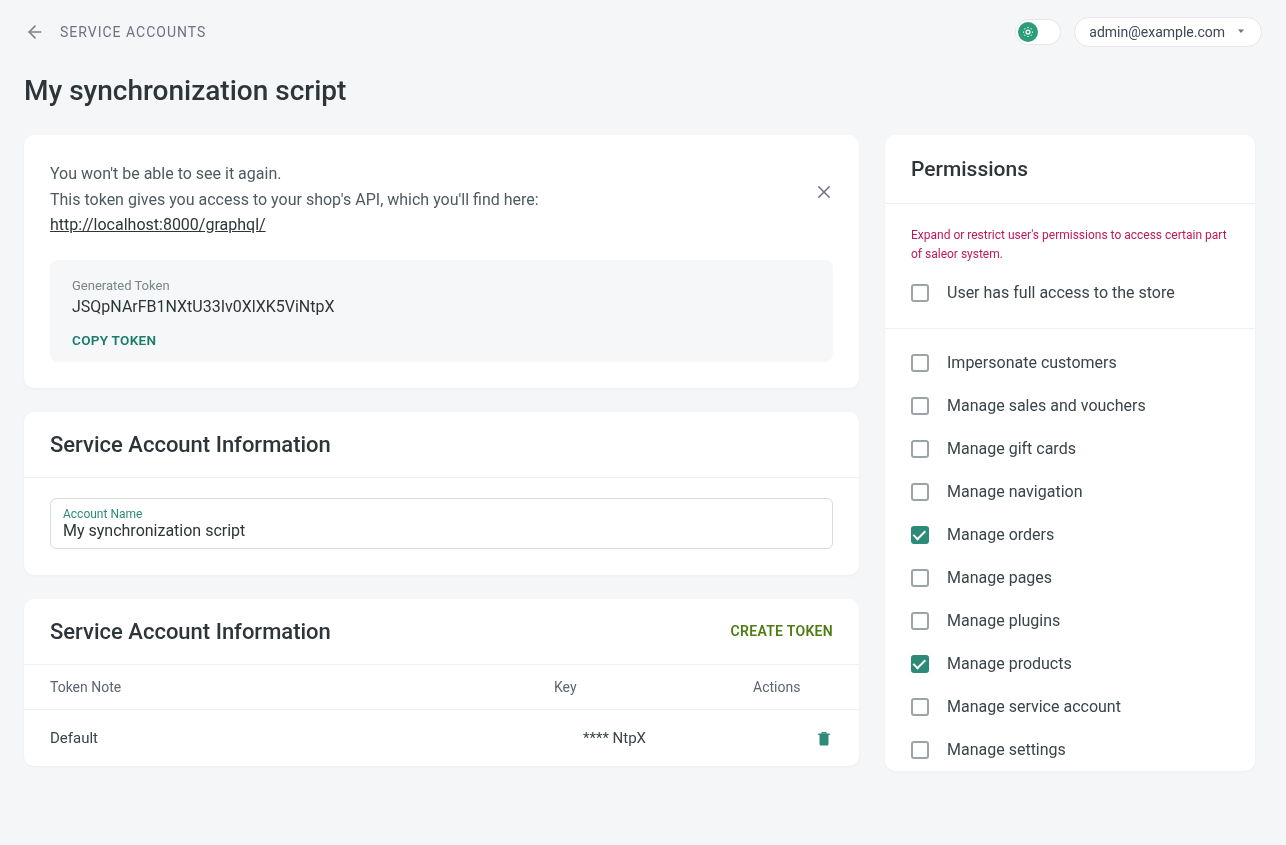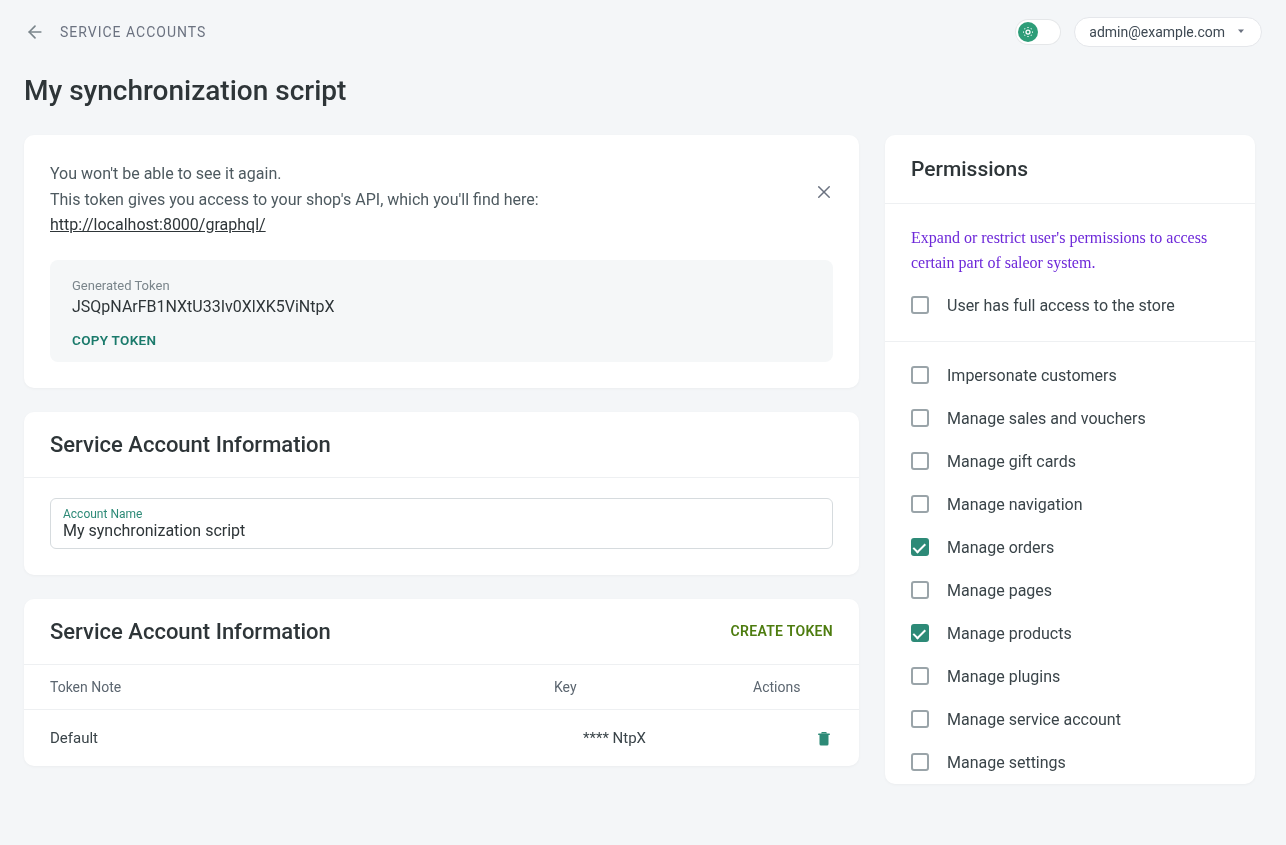--- a/index.html
+++ b/index.html
@@ -70,21 +70,21 @@
   }
   .col-note { flex: 1 1 auto; }
   .col-key { width: 170px; }
   .col-actions { width: 80px; text-align:left; }
   .table-row { display:flex; padding:18px 26px; align-items:center; font-size:15px; color:#3a4449; }
   .trash-btn { cursor:pointer; width: 80px; display:flex; justify-content:flex-end; }
   .trash-btn svg { width:18px; height:20px; }
 
   .perm-head { padding:22px 26px; border-bottom:1px solid #eef0f2; }
   .perm-head h2 { font-size:21px; font-weight:500; color:#2e3538; }
-  .perm-desc { padding: 22px 26px 8px 26px; color:#6d28d9; font-size:16px; line-height:1.55;font-family:Liberation Serif, serif; }
+  .perm-desc { padding: 22px 26px 8px 26px; color:#be185d; font-size:12px; line-height:1.55; }
   .perm-item { display:flex; align-items:center; gap:18px; padding:12px 26px; cursor:pointer; }
   .perm-full { padding-bottom: 22px; text-align: center; }
   .perm-divider { height:1px; background:#eef0f2; margin: 4px 0 12px 0; }
   .perm-label { font-size:16px; color:#3a4449; }
   .cb {
     width:18px; height:18px; border:2px solid #9aa4a9; border-radius:3px; display:flex;
     align-items:center; justify-content:center; flex-shrink:0;
   }
   .cb.checked { background:#2d8a77; border-color:#2d8a77; }
   .cb.checked::after {
@@ -228,29 +228,29 @@
             </div>
             <div class="perm-item">
               <div class="cb checked"></div>
               <span class="perm-label">Manage orders</span>
             </div>
             <div class="perm-item">
               <div class="cb"></div>
               <span class="perm-label">Manage pages</span>
             </div>
             <div class="perm-item">
+              <div class="cb"></div>
+              <span class="perm-label">Manage plugins</span>
+            </div>
+            <div class="perm-item">
               <div class="cb checked"></div>
               <span class="perm-label">Manage products</span>
             </div>
             <div class="perm-item">
               <div class="cb"></div>
-              <span class="perm-label">Manage plugins</span>
-            </div>
-            <div class="perm-item">
-              <div class="cb"></div>
               <span class="perm-label">Manage service account</span>
             </div>
             <div class="perm-item">
               <div class="cb"></div>
               <span class="perm-label">Manage settings</span>
             </div>
           </div>
       </div>
     </div>
   </div>

